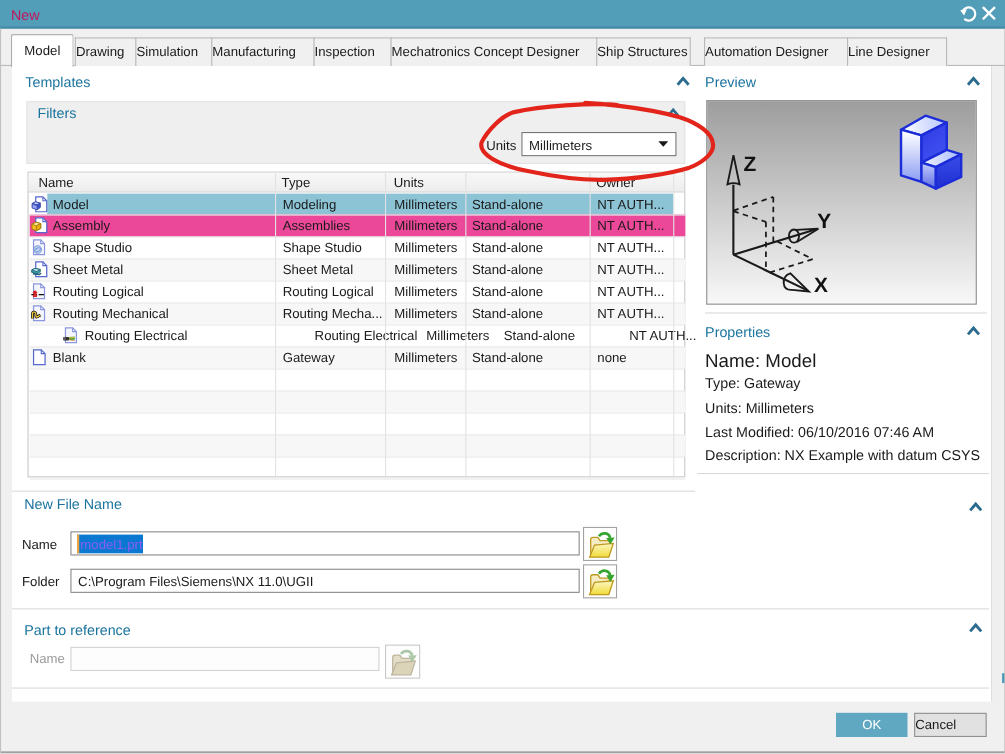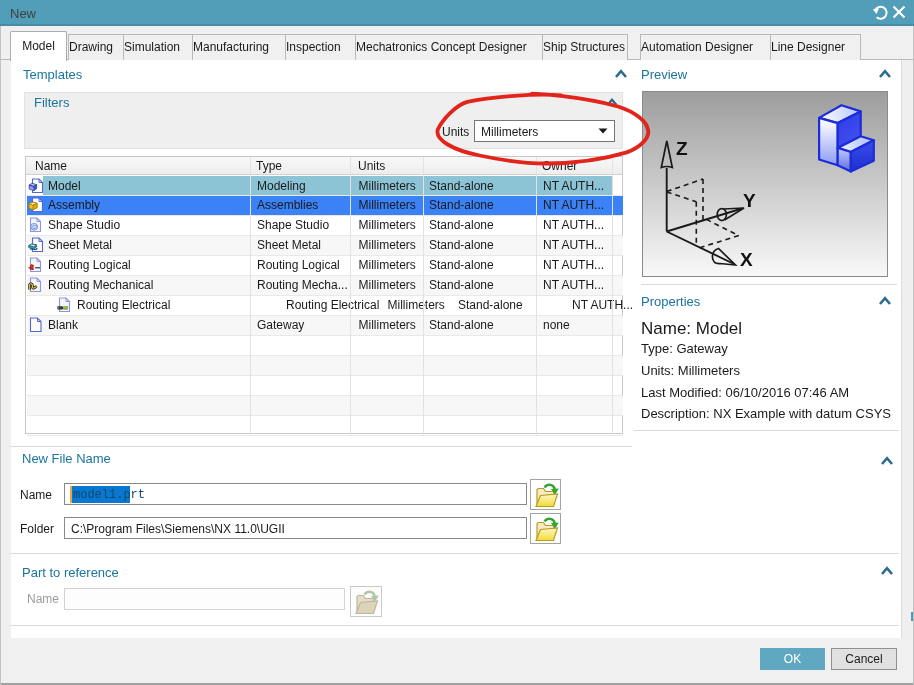--- a/index.html
+++ b/index.html
@@ -17,21 +17,21 @@
 .rowtxt { position:absolute; top:3px; white-space:nowrap; }
 .cellT { left:230px; } .cellU { left:331.5px; } .cellR { left:402px; } .cellO { left:516px; }
 .inp { position:absolute; background:#fff; border:1px solid #898989; height:22px; }
 .fbtn { position:absolute; width:31px; height:31px; background:#fff; border:1px solid #a2a2a2; }
 .hdrchev { position:absolute; }
 </style>
 </head>
 <body>
 
 <div class="abs" style="left:0;top:0;width:914px;height:26px;background:#529db8;border-bottom:2px solid #478ca6;"></div>
-<div class="abs" style="left:10px;top:6px;color:#404040;font-size:13px;">New</div>
+<div class="abs" style="left:10px;top:6px;color:#be185d;font-size:13px;">New</div>
 <svg class="abs" style="left:872px;top:4px;" width="18" height="17" viewBox="0 0 18 17">
   <path d="M4.6 13.2 A6 6 0 1 0 3.3 5.9" fill="none" stroke="#fff" stroke-width="2"></path>
   <path d="M0.9 5.3 L7 4.4 L4.4 10.1 Z" fill="#fff"></path>
 </svg>
 <svg class="abs" style="left:892px;top:5px;" width="14" height="14" viewBox="0 0 14 14">
   <path d="M1.5 1.5 L12.5 12.5 M12.5 1.5 L1.5 12.5" stroke="#fff" stroke-width="2.2"></path>
 </svg>
 
 <div class="abs" style="left:0;top:59px;width:914px;height:1px;background:#b9b9b9;"></div>
 <div class="tab" style="left:68px;width:56px;">Drawing</div>
@@ -89,21 +89,21 @@
             <path d="M5.8 8.4 L8.6 6.6 L8.6 10.6 L5.8 12.6 Z" fill="#3f53cc" stroke="#3344aa" stroke-width="0.9"></path>
             <path d="M1.8 9.2 L5.8 10.4 M1.8 10.4 L5.8 11.6" stroke="#aab6f0" stroke-width="0.7"></path>
           </g>
         </svg>
         <div class="rowtxt" style="left:21px;">Model</div>
         <div class="rowtxt cellT">Modeling</div>
         <div class="rowtxt cellU">Millimeters</div>
         <div class="rowtxt cellR">Stand-alone</div>
         <div class="rowtxt cellO">NT AUTH...</div>
       </div>
-      <div class="row" style="top:38.43px;height:19.93px;background:#3b82f6;">
+      <div class="row" style="top:38.43px;height:19.93px;background:#ec4899;">
         <svg style="position:absolute;left:1px;top:2px;" width="16" height="16" viewBox="0 0 16 16">
           <g>
             <path d="M4.5 1 L11 1 L14.5 4.5 L14.5 14.5 L4.5 14.5 Z" fill="#ffffff" stroke="#5566cc" stroke-width="1.1"></path>
             <path d="M11 1 L11 4.5 L14.5 4.5" fill="none" stroke="#5566cc" stroke-width="1"></path>
             <path d="M1 6.8 L5 5 L9 6.3 L9 10.6 L5 12.8 L1 11 Z" fill="#f6c21e" stroke="#a87f0c" stroke-width="0.9"></path>
             <path d="M1 6.8 L5 5 L9 6.3 L5 8.3 Z" fill="#fdeb9e" stroke="#a87f0c" stroke-width="0.9"></path>
             <path d="M5 8.3 L9 6.3 L9 10.6 L5 12.8 Z" fill="#e8ab10" stroke="#a87f0c" stroke-width="0.9"></path>
           </g>
         </svg>
         <div class="rowtxt" style="left:21px;">Assembly</div>
@@ -318,21 +318,21 @@
 <div class="sep" style="left:11px;top:446px;width:621px;"></div>
 
 <div class="abs teal" style="left:22px;top:451px;">New File Name</div>
 <svg class="hdrchev" style="left:880px;top:456px;" width="14" height="10" viewBox="0 0 14 10">
   <path d="M2 8 L7 2.2 L12 8" fill="none" stroke="#2a6b8e" stroke-width="2.6"></path>
 </svg>
 <div class="abs" style="left:20px;top:488px;">Name</div>
 <div class="inp" style="left:64px;top:483px;width:463px;"></div>
 <div class="abs" style="left:70px;top:486px;width:60px;height:17px;background:#0a78d0;"></div>
 <div class="abs" style="left:70px;top:486px;width:2px;height:17px;background:#eda53d;"></div>
-<div class="abs" style="left:73px;top:488px;color:#0c4a6e;font-family:Liberation Mono, monospace;">model1.prt</div>
+<div class="abs" style="left:73px;top:488px;color:#8b5cf6;">model1.prt</div>
 <div class="fbtn" style="left:530px;top:479px;"></div>
 <svg class="abs" style="left:533px;top:481px;" width="27" height="28" viewBox="0 0 27 28">
   <defs>
       <linearGradient id="gf1" x1="0" y1="13" x2="0" y2="27" gradientUnits="userSpaceOnUse">
     <stop offset="0" stop-color="#fdf7c5"></stop>
         <stop offset="1" stop-color="#efd829"></stop>
       </linearGradient>
     </defs>
   <path d="M4 25 L4 9.5 Q4 7.5 6 7.5 L10.5 7.5 L12.5 10.5 L19.5 10.5 Q21.3 10.5 21.1 12.3 L20 20 L6 25 Z" fill="#f5ecc3" stroke="#bf9a20" stroke-width="1.2"></path>
   <path d="M3 25.5 L7.5 14.5 L24.5 13 L20.5 25.5 Z" fill="url(#gf1)" stroke="#bf9a20" stroke-width="1.2"></path>
@@ -367,17 +367,17 @@
 <svg class="abs" style="left:353px;top:588px;" width="27" height="28" viewBox="0 0 27 28">
   <path d="M4 25 L4 9.5 Q4 7.5 6 7.5 L10.5 7.5 L12.5 10.5 L19.5 10.5 Q21.3 10.5 21.1 12.3 L20 20 L6 25 Z" fill="#e2dcc9" stroke="#beb69e" stroke-width="1.2"></path>
   <path d="M3 25.5 L7.5 14.5 L24.5 13 L20.5 25.5 Z" fill="#dcd4b8" stroke="#beb69e" stroke-width="1.2"></path>
   <path d="M11.5 6.5 C14.5 2.5 20.5 3 21.7 8" fill="none" stroke="#adc8a6" stroke-width="2.5"></path>
   <path d="M18 8 L25.8 7.6 L22 13.8 Z" fill="#adc8a6"></path>
 </svg>
 <div class="sep" style="left:11px;top:625px;width:888px;"></div>
 
 <div class="abs" style="left:0;top:638px;width:914px;height:47px;background:#f0f0f0;"></div>
 <div class="abs" style="left:760px;top:648px;width:65px;height:22px;background:#60a8c2;color:#fff;text-align:center;line-height:22px;">OK</div>
-<div class="abs" style="left:831px;top:648px;width:66px;height:22px;background:#e1e1e1;border:1px solid #8f8f8f;text-align:center;line-height:20px;">Cancel</div>
+<div class="abs" style="left:831px;top:648px;width:66px;height:22px;background:#e1e1e1;border:1px solid #8f8f8f;text-align:left;line-height:20px;">Cancel</div>
 
 <div class="abs" style="left:0;top:683px;width:914px;height:2px;background:#a0a0a0;"></div>
 <div class="abs" style="left:0;top:26px;width:1px;height:659px;background:#c2c2c2;"></div>
 <div class="abs" style="left:913px;top:26px;width:1px;height:659px;background:#c2c2c2;"></div>
 
 </body></html>

